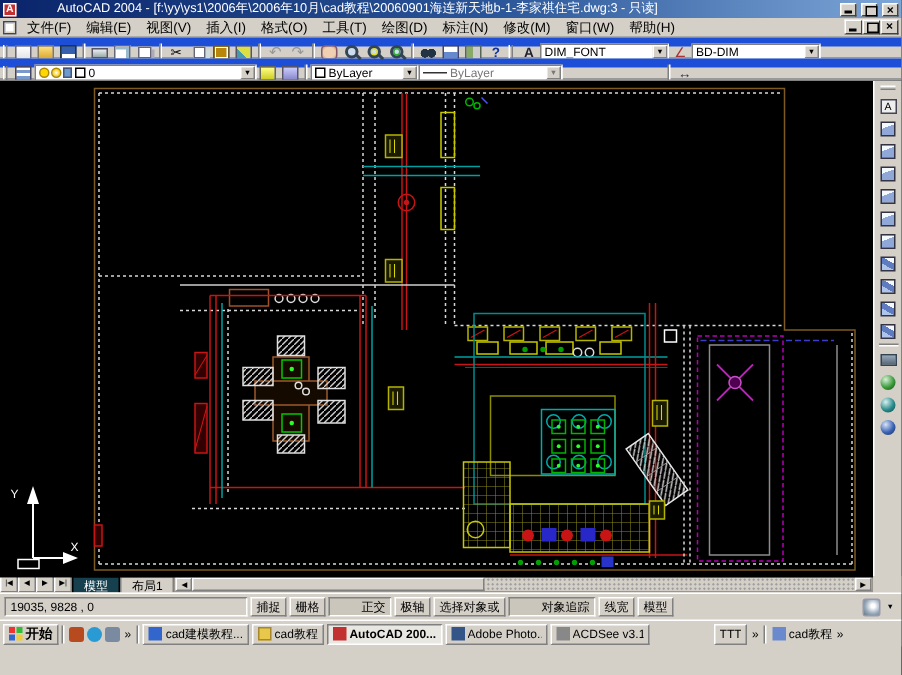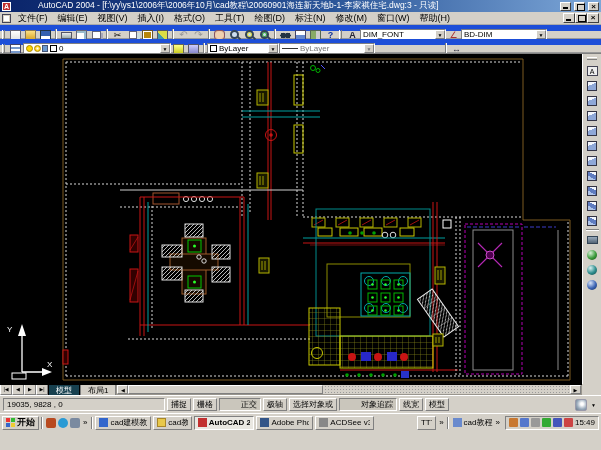--- a/index.html
+++ b/index.html
@@ -625,24 +625,15 @@
     <span class="task" style="max-width:30px;margin-left:41px;">
       <span class="lbl">TTT</span>
     </span>
     <span class="chev">»</span>
     <span class="tdiv"></span>
     <span class="deskband">
       <span class="ticon" style="background:#6a8acd;"></span>
       <span>cad教程</span>
       <span class="chev">»</span>
     </span>
-    <span class="tray">
-      <span class="trico" style="background:#c87830"></span>
-      <span class="trico" style="background:#5577cc"></span>
-      <span class="trico" style="background:#999999"></span>
-      <span class="trico" style="background:#33aa33"></span>
-      <span class="trico" style="background:#4455bb"></span>
-      <span class="trico" style="background:#cc4444"></span>
-      <span class="clock">15:49</span>
-    </span>
   </div>
 
 </div>
 
 </body></html>

